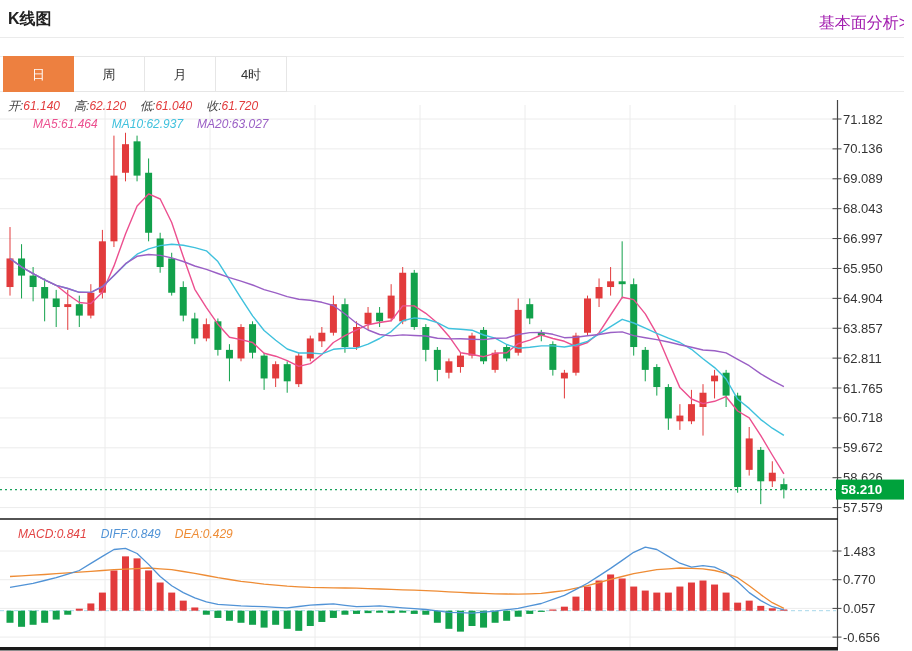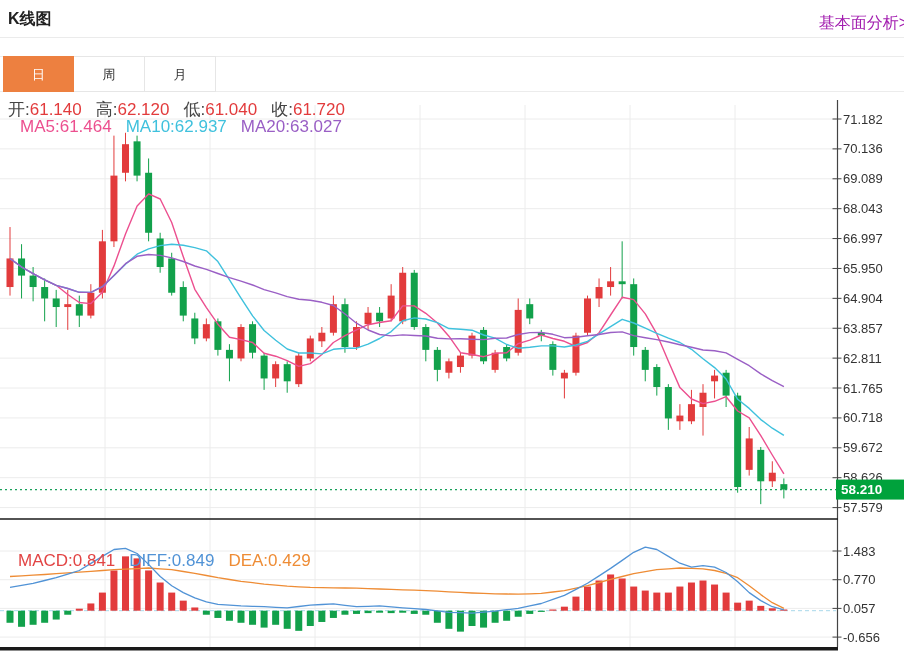--- a/index.html
+++ b/index.html
@@ -10,42 +10,43 @@
   #title { position:absolute; left:8px; top:9px; font-size:16px; font-weight:bold; color:#222; }
   #fund-link { position:absolute; right:4px; top:13px; font-size:16px; color:#a21caf; text-decoration:none; cursor:pointer; }
 
   #tabbar { position:absolute; left:0; top:56px; width:912px; height:36px; border-top:1px solid #ececec; border-bottom:1px solid #ececec; display:flex; background:#fff; }
   .tab { width:71px; height:36px; margin-top:-1px; margin-bottom:-1px; line-height:36px; text-align:center; font-size:13px; color:#333; border:1px solid #e6e6e6; border-left:none; background:#fff; cursor:pointer; }
   .tab:first-child { border-left:1px solid #e6e6e6; margin-left:3px; }
   .tab.active { background:#ed8040; color:#fff; border-color:#ed8040; }
 
   #chart-svg { position:absolute; left:0; top:0; }
 
-  .info-row { position:absolute; font-size:17px; white-space:nowrap; z-index:5; }
+  .info-row { position:absolute; font-size:12px; white-space:nowrap; z-index:5;font-style:italic; }
   #ohlc-row { left:8px; top:98px; }
-  #ma-row { left:20px; top:117px; }
-  #macd-row { left:18px; top:551px; }
+  #ma-row { left:33px; top:117px; }
+  #macd-row { left:18px; top:527px; }
   .seg { margin-right:14px; }
   .seg .lbl { color:#444; }
 
   svg text { font-family:"Liberation Sans","DejaVu Sans",sans-serif; }
 </style>
 </head>
 <body>
 
 <div id="widget">
   <div id="header">
     <div id="title">K线图</div>
     <a id="fund-link">基本面分析&gt;</a>
   </div>
 
   <div id="tabbar">
       <div class="tab active">日</div>
       <div class="tab">周</div>
       <div class="tab">月</div>
+      <div class="tab">4时</div>
     </div>
 
   <svg id="chart-svg" width="912" height="651" viewBox="0 0 912 651">
       <line x1="105" y1="105" x2="105" y2="647" stroke="#ececec" stroke-width="1"></line>
       <line x1="210" y1="105" x2="210" y2="647" stroke="#ececec" stroke-width="1"></line>
       <line x1="315" y1="105" x2="315" y2="647" stroke="#ececec" stroke-width="1"></line>
       <line x1="420" y1="105" x2="420" y2="647" stroke="#ececec" stroke-width="1"></line>
       <line x1="525" y1="105" x2="525" y2="647" stroke="#ececec" stroke-width="1"></line>
       <line x1="630" y1="105" x2="630" y2="647" stroke="#ececec" stroke-width="1"></line>
       <line x1="735" y1="105" x2="735" y2="647" stroke="#ececec" stroke-width="1"></line>

